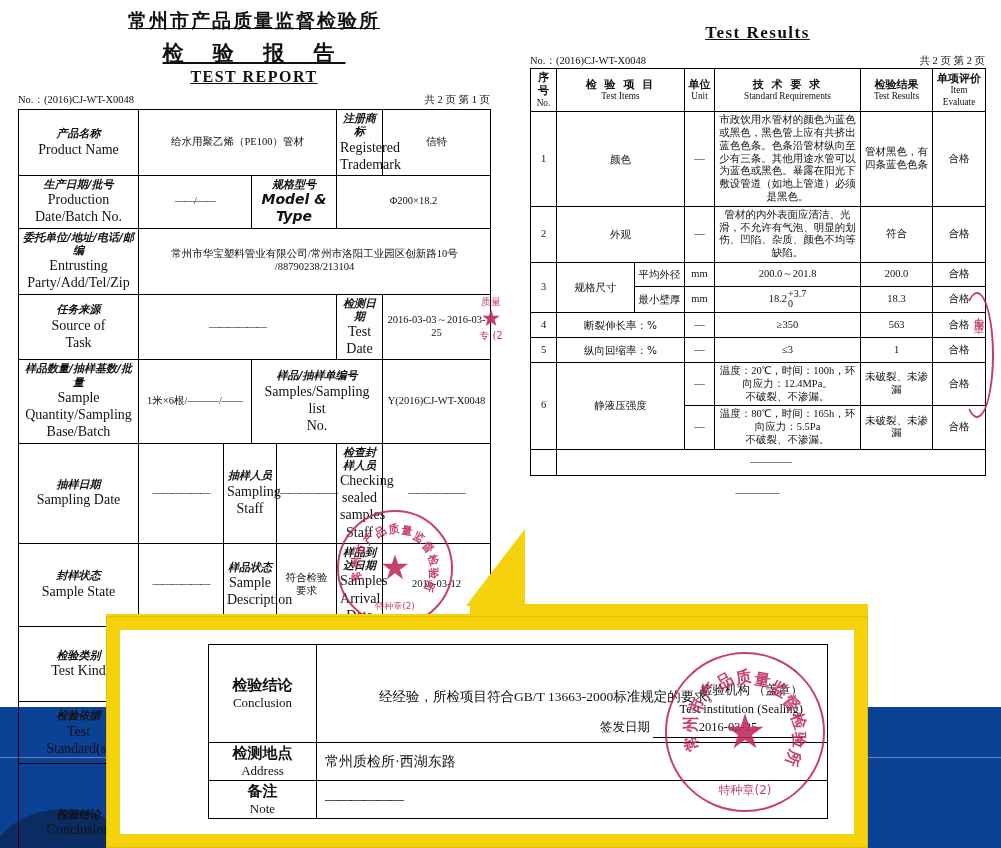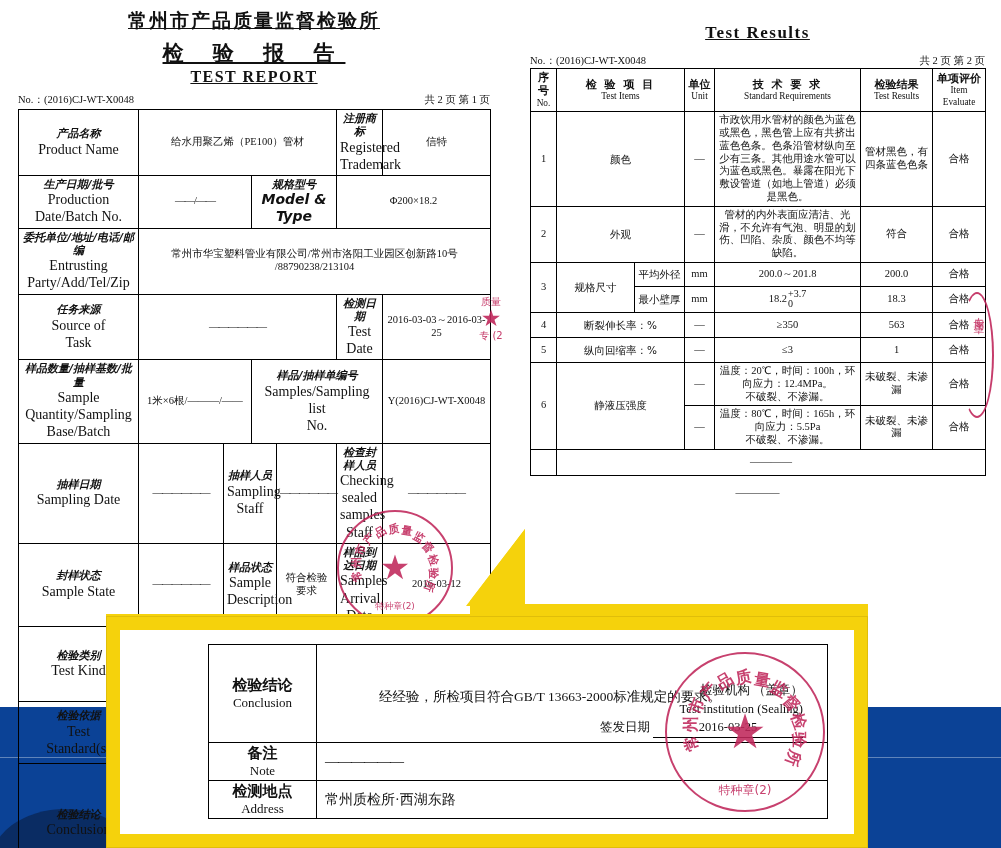--- a/index.html
+++ b/index.html
@@ -555,33 +555,33 @@
               <div>Test institution  (Sealing)</div>
               <div>
                 <span>签发日期</span>
                 <span class="ul">2016-03-25</span>
               </div>
             </div>
           </td>
         </tr>
         <tr>
           <td class="co-lbl">
+            <span class="c">检测地点</span>
+            <span class="e">Address</span>
+          </td>
+          <td class="co-addr">常州质检所·西湖东路</td>
+        </tr>
+        <tr>
+          <td class="co-lbl">
             <span class="c">备注</span>
             <span class="e">Note</span>
           </td>
           <td class="co-note">
             <span class="dl">——————</span>
           </td>
-        </tr>
-        <tr>
-          <td class="co-lbl">
-            <span class="c">检测地点</span>
-            <span class="e">Address</span>
-          </td>
-          <td class="co-addr">常州质检所·西湖东路</td>
         </tr>
       </tbody>
     </table>
 
     <div class="stamp" id="stamp-callout">
       <div class="star" style="font-size:48px">★</div>
       <div class="ring-txt" id="ring-callout" style="font-size:16px">
           <span style="font-size: 16px; transform: rotate(-110deg) translate(0px, -64px) rotate(0deg);">常</span>
           <span style="font-size: 16px; transform: rotate(-90deg) translate(0px, -64px) rotate(0deg);">州</span>
           <span style="font-size: 16px; transform: rotate(-70deg) translate(0px, -64px) rotate(0deg);">市</span>

